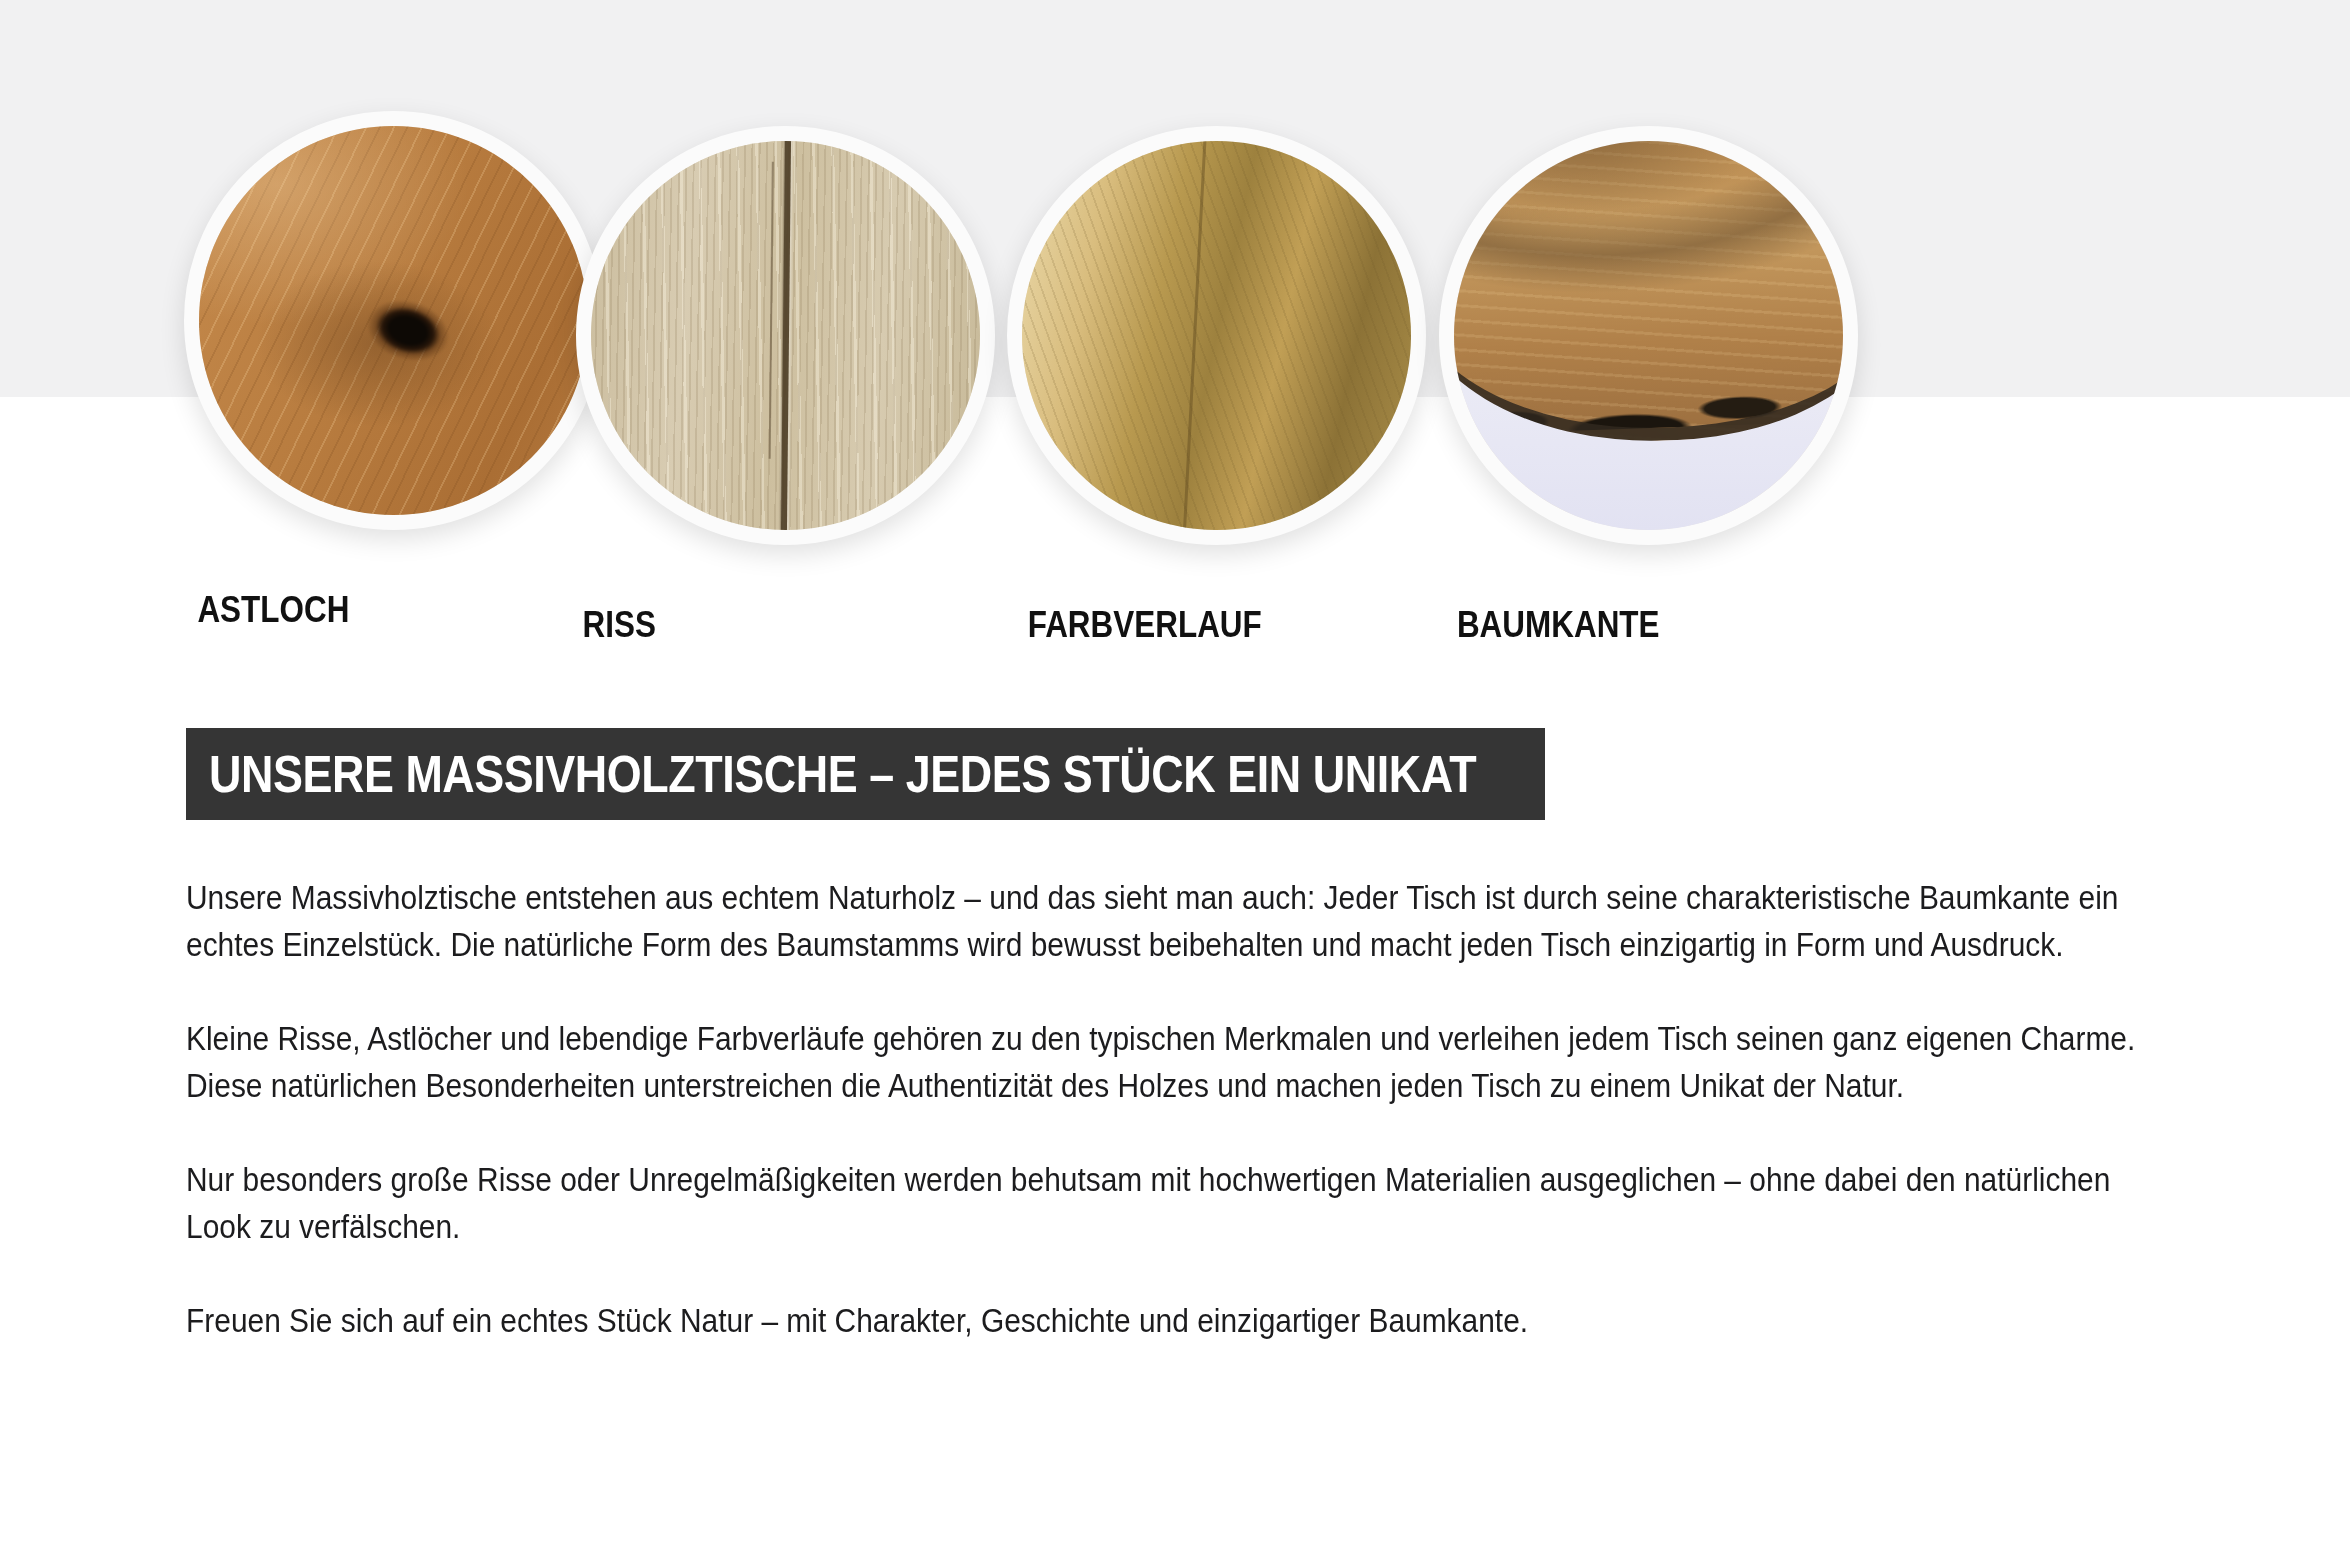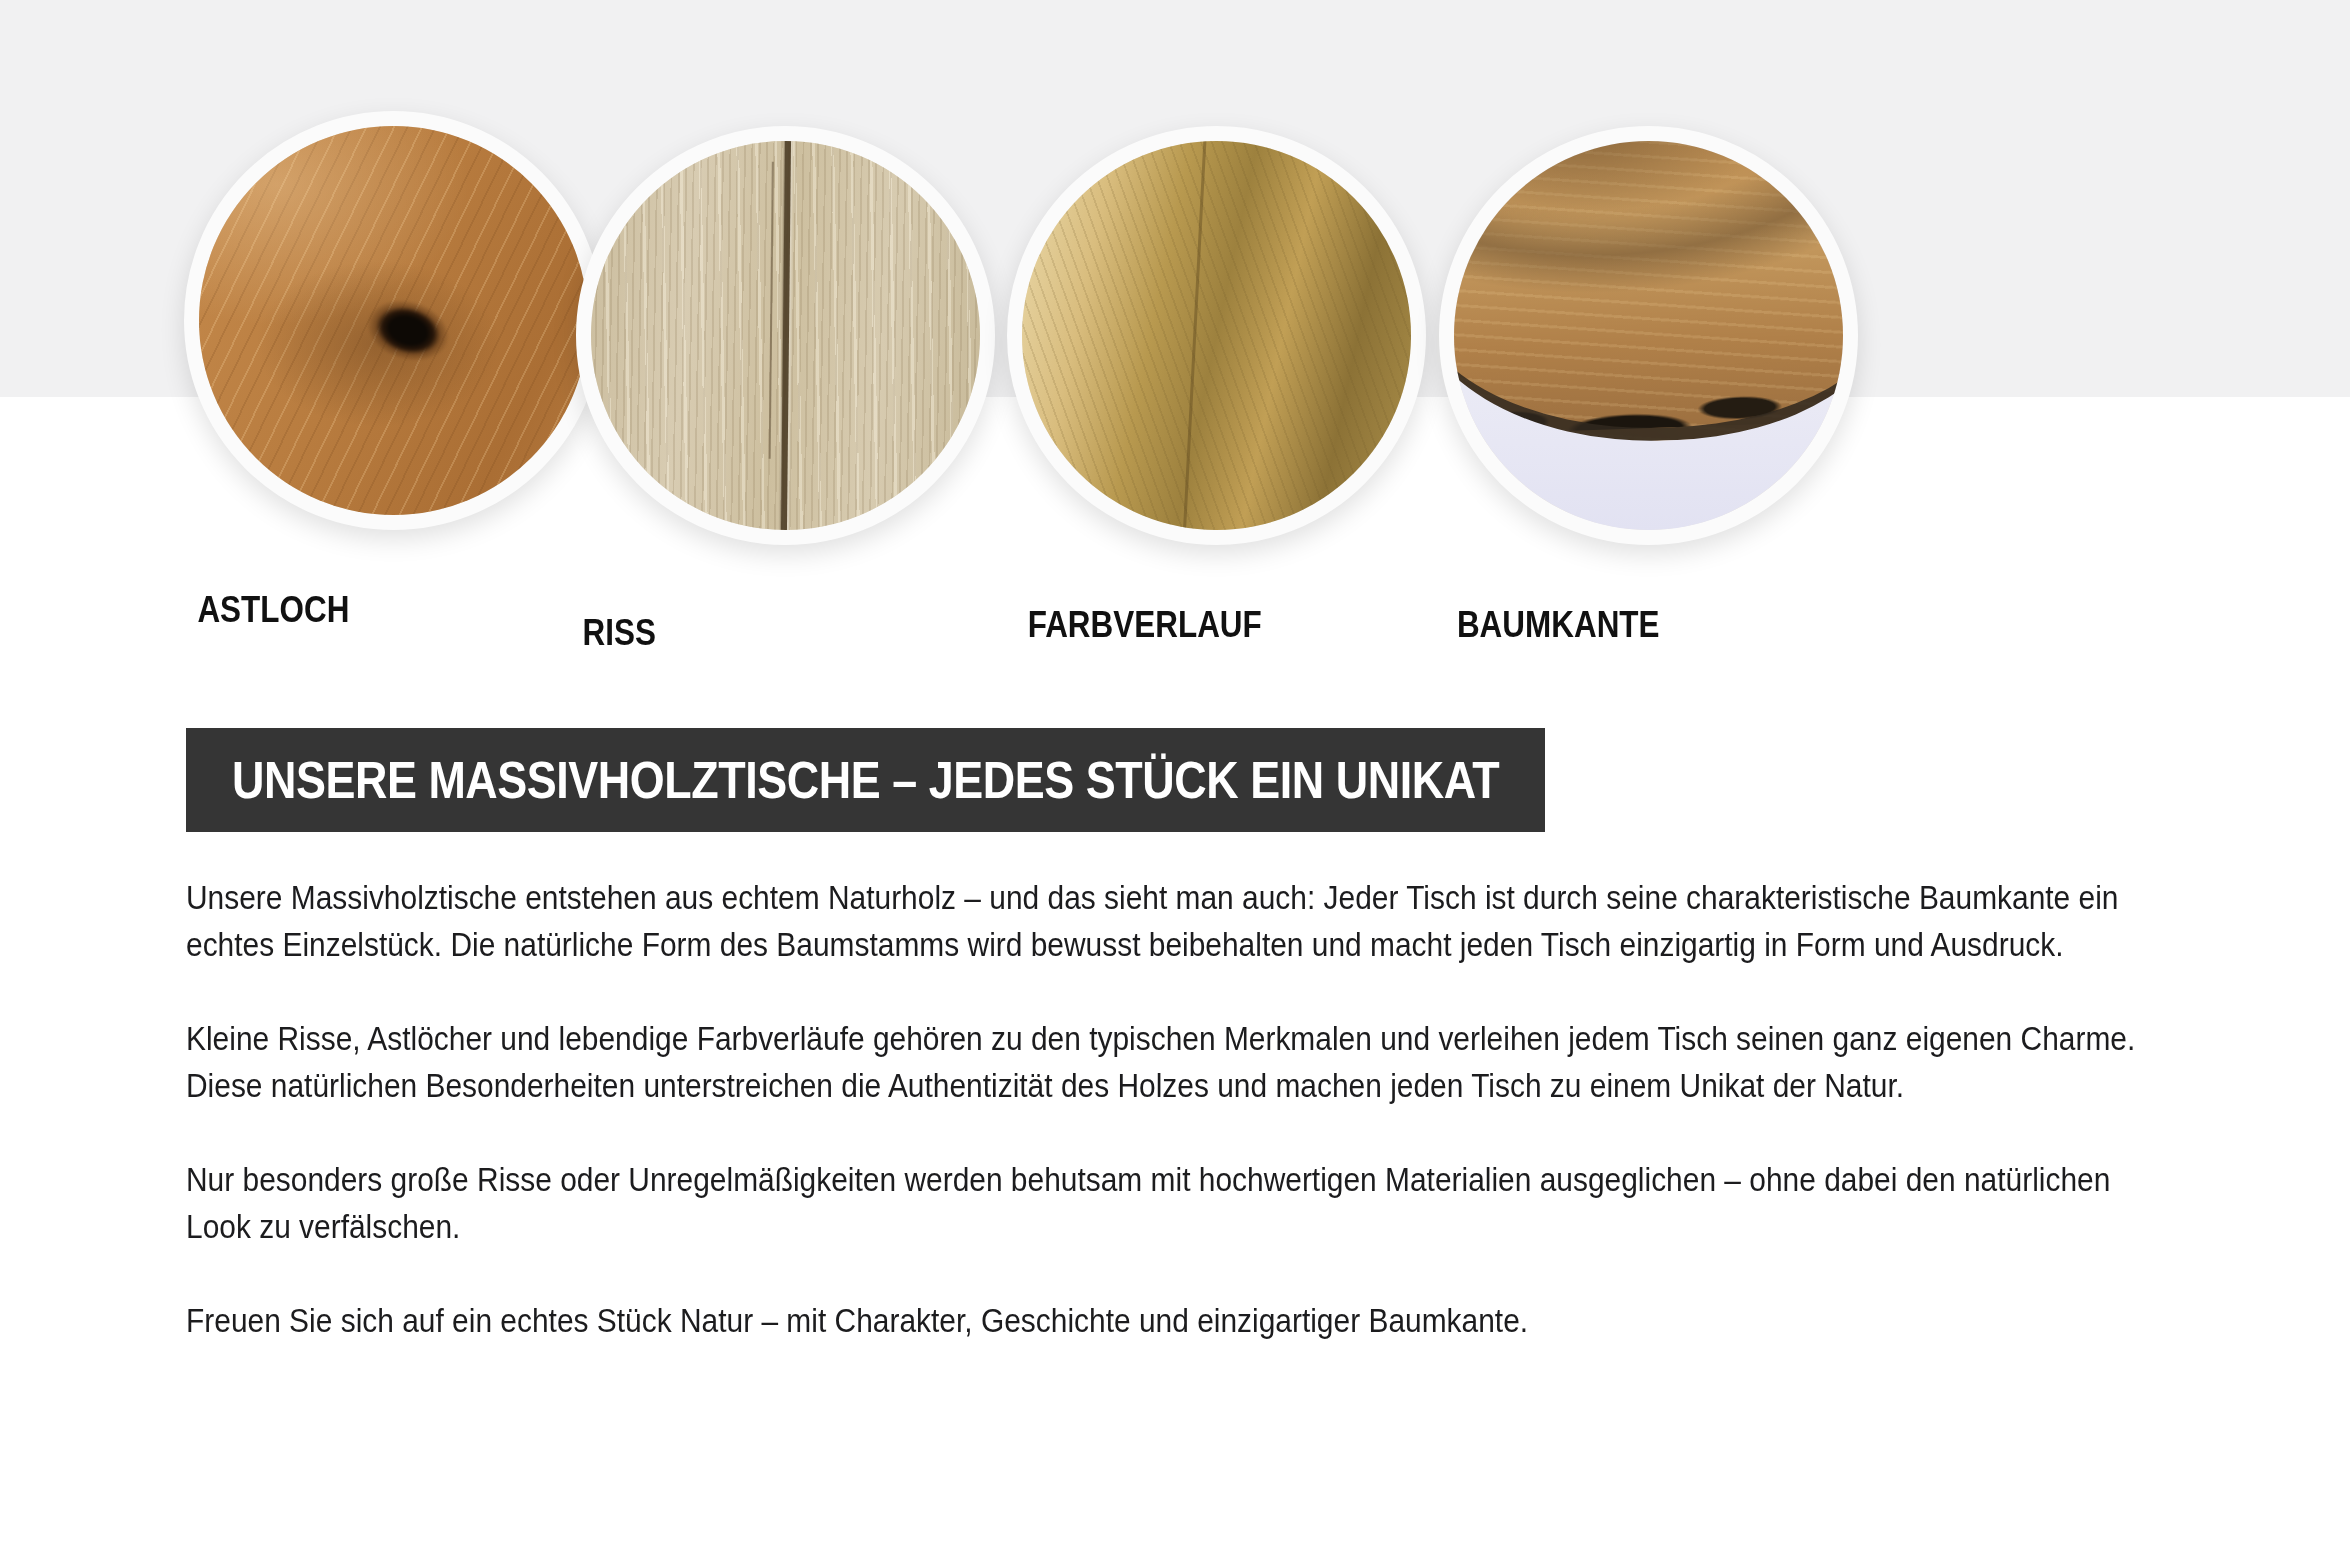--- a/index.html
+++ b/index.html
@@ -73,22 +73,22 @@
       repeating-linear-gradient(100deg, rgba(255,218,160,.18) 0 2.8px, transparent 2.8px 13.8px, rgba(130,76,28,.16) 13.8px 15.6px, transparent 15.6px 27.5px),
       linear-gradient(115deg,#b77a3e,#cd8f4e 40%,#c28044 65%,#b06f36 90%);}
   .crack5{position:absolute;left:16%;top:47%;width:56%;height:16%;
     border-top:7.3px solid rgba(52,50,46,.95);border-radius:50% / 100% 100% 0 0;
     transform:rotate(3deg);filter:blur(0.5px);}
 
   .feature-label{margin-top:59px;font-size:37px;font-weight:700;color:#111111;
     letter-spacing:0;transform:scaleX(.85);transform-origin:50% 0;white-space:nowrap;}
 
   
-  .title-bar{position:absolute;left:186px;top:728px;width:1359px;height:104px;
-    background:#353535;display:flex;align-items:center;box-sizing:border-box;padding-left:46px;}
+  .title-bar{position:absolute;left:186px;top:728px;width:1359px;height:92px;
+    background:#353535;display:flex;align-items:center;box-sizing:border-box;padding-left:23px;}
   .title-bar span{color:#ffffff;font-size:51px;font-weight:700;white-space:nowrap;
     letter-spacing:-0.5px;transform:scaleX(.88);transform-origin:0 50%;}
 
   
   .copy{position:absolute;left:186px;top:874px;width:2254px;
     transform:scaleX(.88);transform-origin:0 0;}
   .copy p{margin:0 0 47px 0;font-size:34px;line-height:47px;color:#1c1c1e;}
 </style>
 </head>
 <body>
@@ -99,21 +99,21 @@
   <div class="features">
 
     <figure class="feature" style="margin:0;">
       <div class="circle">
         <div class="ph ph-astloch"></div>
         <div class="knot"></div>
       </div>
       <figcaption class="feature-label">ASTLOCH</figcaption>
     </figure>
 
-    <figure class="feature" style="margin-left:-27.5px;gap:8px;">
+    <figure class="feature" style="margin-left:-27.5px;">
       <div class="circle">
         <div class="ph ph-riss"></div>
         <div class="crack-v"></div>
       </div>
       <figcaption class="feature-label">RISS</figcaption>
     </figure>
 
     <figure class="feature" style="margin-left:-27.5px;">
       <div class="circle">
         <div class="ph ph-farbverlauf"></div>

